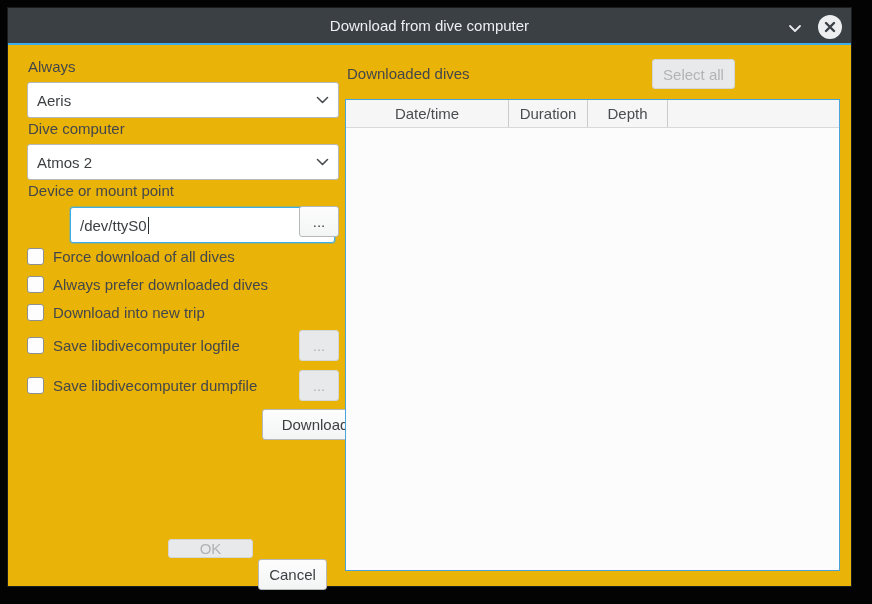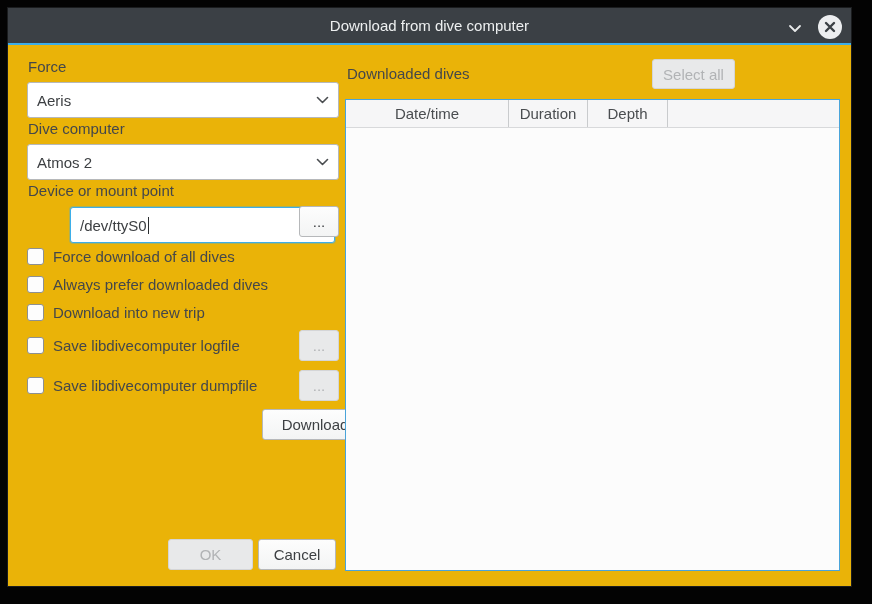--- a/index.html
+++ b/index.html
@@ -80,21 +80,21 @@
       </div>
       <div class="tb-close">
         <span>
           <svg width="12" height="12" viewBox="0 0 12 12">
               <path d="M2 2 L10 10 M10 2 L2 10" stroke="#3b4045" stroke-width="2.4" stroke-linecap="round"></path>
             </svg>
         </span>
       </div>
     </div>
 
-    <div class="label" style="left:20px; top:50px;">Force</div>
+    <div class="label" style="left:20px; top:50px;">Always</div>
     <div class="combo" style="left:19px; top:74px; width:312px;">
       <span>Aeris</span>
       <span class="chev">
         <svg width="13" height="8" viewBox="0 0 13 8">
             <polyline points="1.5,1.5 6.5,6.5 11.5,1.5" fill="none" stroke="#4a4d50" stroke-width="1.6" stroke-linecap="round" stroke-linejoin="round"></polyline>
           </svg>
       </span>
     </div>
 
     <div class="label" style="left:20px; top:112px;">Dive computer</div>
@@ -138,22 +138,22 @@
     <div class="btn disabled" style="left:291px; top:322px; width:40px; height:31px;">...</div>
 
     <div class="cbrow" style="left:19px; top:362px; width:312px; height:31px;">
       <span class="cbox"></span>
       <span class="cblabel">Save libdivecomputer dumpfile</span>
     </div>
     <div class="btn disabled" style="left:291px; top:362px; width:40px; height:31px;">...</div>
 
     <div class="btn" style="left:254px; top:401px; width:106px; height:31px;">Download</div>
 
-    <div class="btn disabled" style="left:160px; top:531px; width:85px; height:31px;">OK</div>
-    <div class="btn" style="left:250px; top:531px; width:78px; height:31px;">Cancel</div>
+    <div class="btn disabled" style="left:160px; top:531px; width:85px; height:19px;">OK</div>
+    <div class="btn" style="left:250px; top:551px; width:69px; height:31px;">Cancel</div>
 
     <div class="label" style="left:339px; top:57px;">Downloaded dives</div>
     <div class="btn disabled" style="left:644px; top:51px; width:83px; height:30px;">Select all</div>
 
     <div class="table">
       <div class="thead">
         <div class="th c0">Date/time</div>
         <div class="th c1">Duration</div>
         <div class="th c2">Depth</div>
         <div class="th c3"></div>

